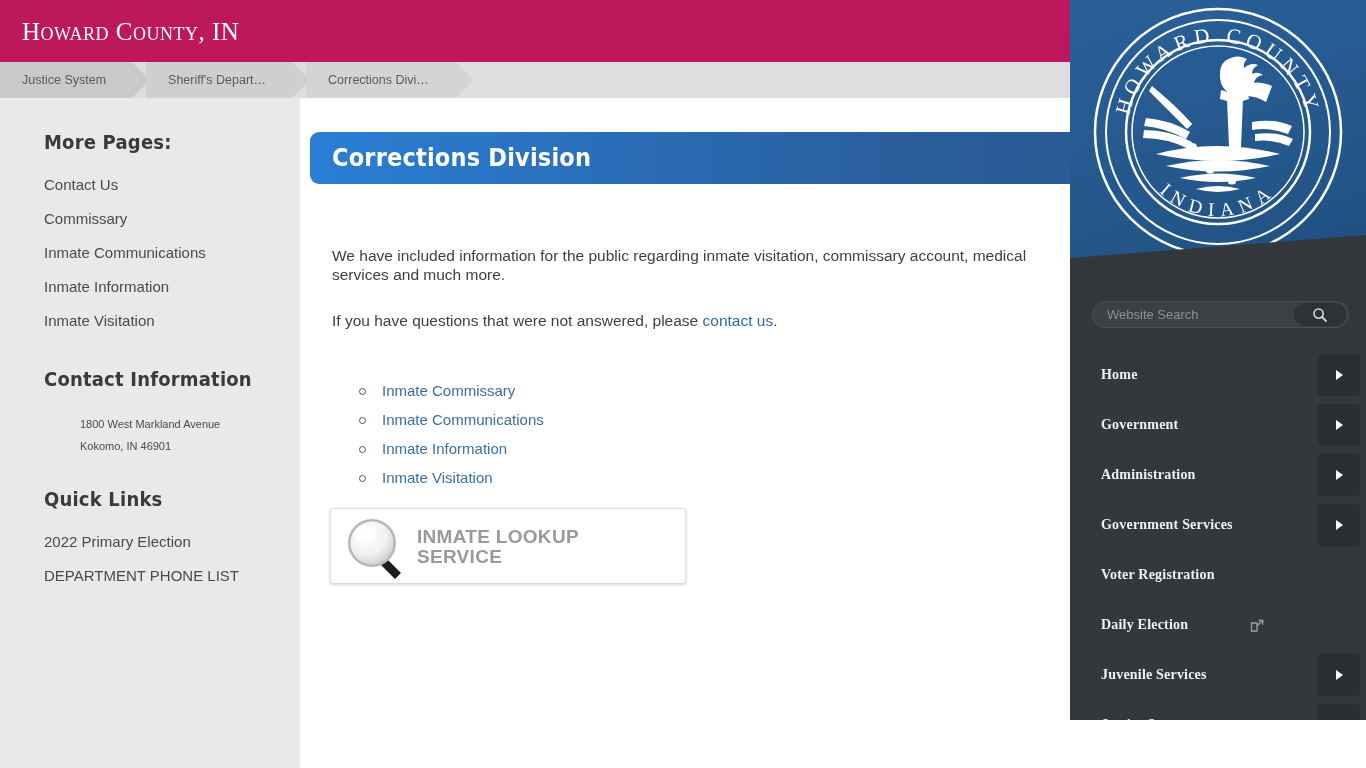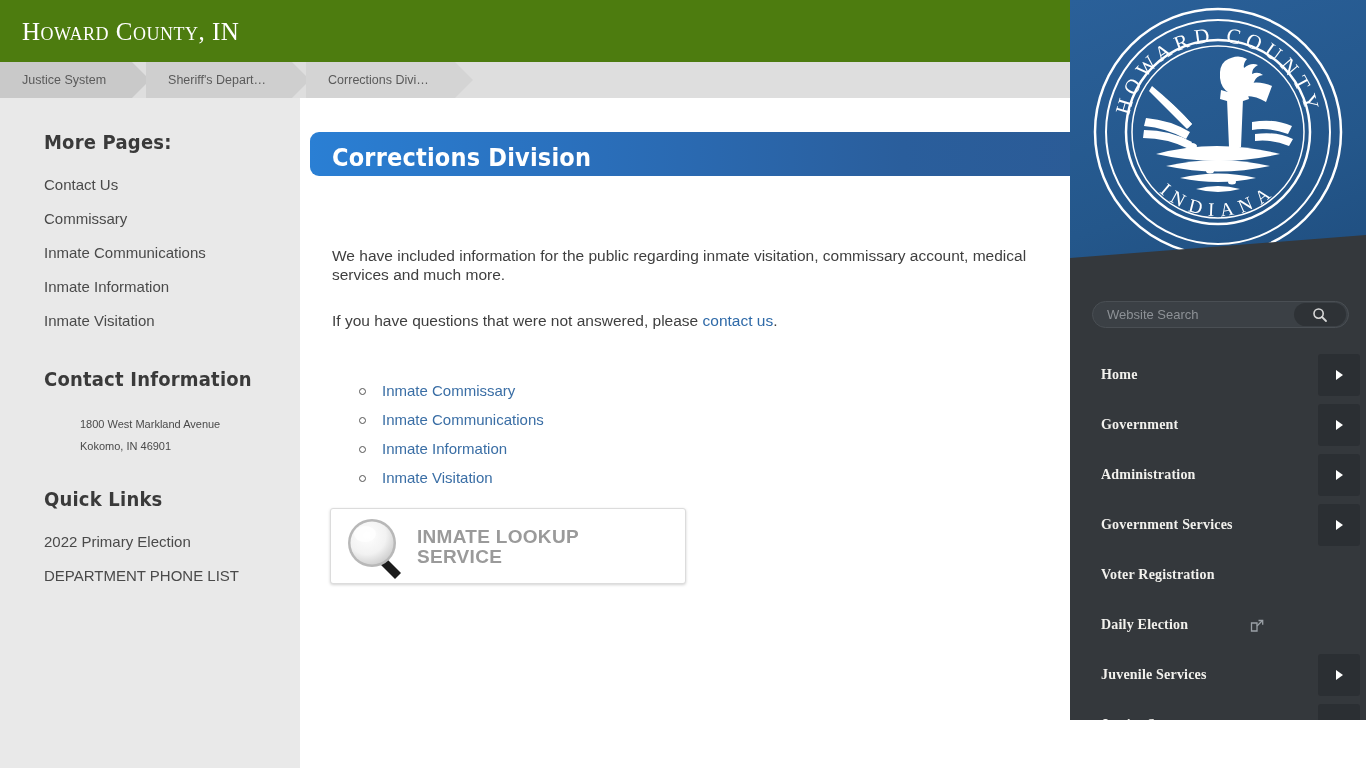--- a/index.html
+++ b/index.html
@@ -8,21 +8,21 @@
     width:1366px; height:768px;
     overflow:hidden;
     background:#ffffff;
     font-family:"Liberation Sans", sans-serif;
   }
   .page { position:relative; width:1366px; height:768px; overflow:hidden; background:#fff; }
 
   
   .topbar {
     position:absolute; left:0; top:0; width:1070px; height:62px;
-    background:#4d7c0f;
+    background:#be185d;
   }
   .topbar .site-title {
     position:absolute; left:22px; top:18px;
     color:#ffffff;
     font-family:"Liberation Serif", serif;
     font-size:25px;
     font-variant:small-caps;
     letter-spacing:0.5px;
     white-space:nowrap;
   }
@@ -78,21 +78,21 @@
   }
   .side-text {
     font-size:11px; color:#4a4a4a; line-height:22px; white-space:nowrap;margin-left:36px;
   }
   .side-block { margin-bottom:22px; }
   .side-small-link { font-size:15px; color:#4a4a4a; text-decoration:none; display:block; }
 
   
   .main { position:absolute; left:300px; top:98px; width:770px; height:670px; background:#fff; }
   .title-banner {
-    position:absolute; left:10px; top:34px; width:790px; height:44px;
+    position:absolute; left:10px; top:34px; width:790px; height:52px;
     background:linear-gradient(to right,#2a7fd4 0%,#2a6fbb 35%,#2a5e9c 75%,#2b5b96 100%);
     border-top-left-radius:9px;
     border-bottom-left-radius:9px;
     padding-left:20px;
   }
   .title-banner .ttl {
     position:absolute; left:22px; top:11px;
     color:#fff;
     font-family:"DejaVu Sans Condensed","Liberation Sans Narrow","Liberation Sans", sans-serif;
     font-weight:bold;

